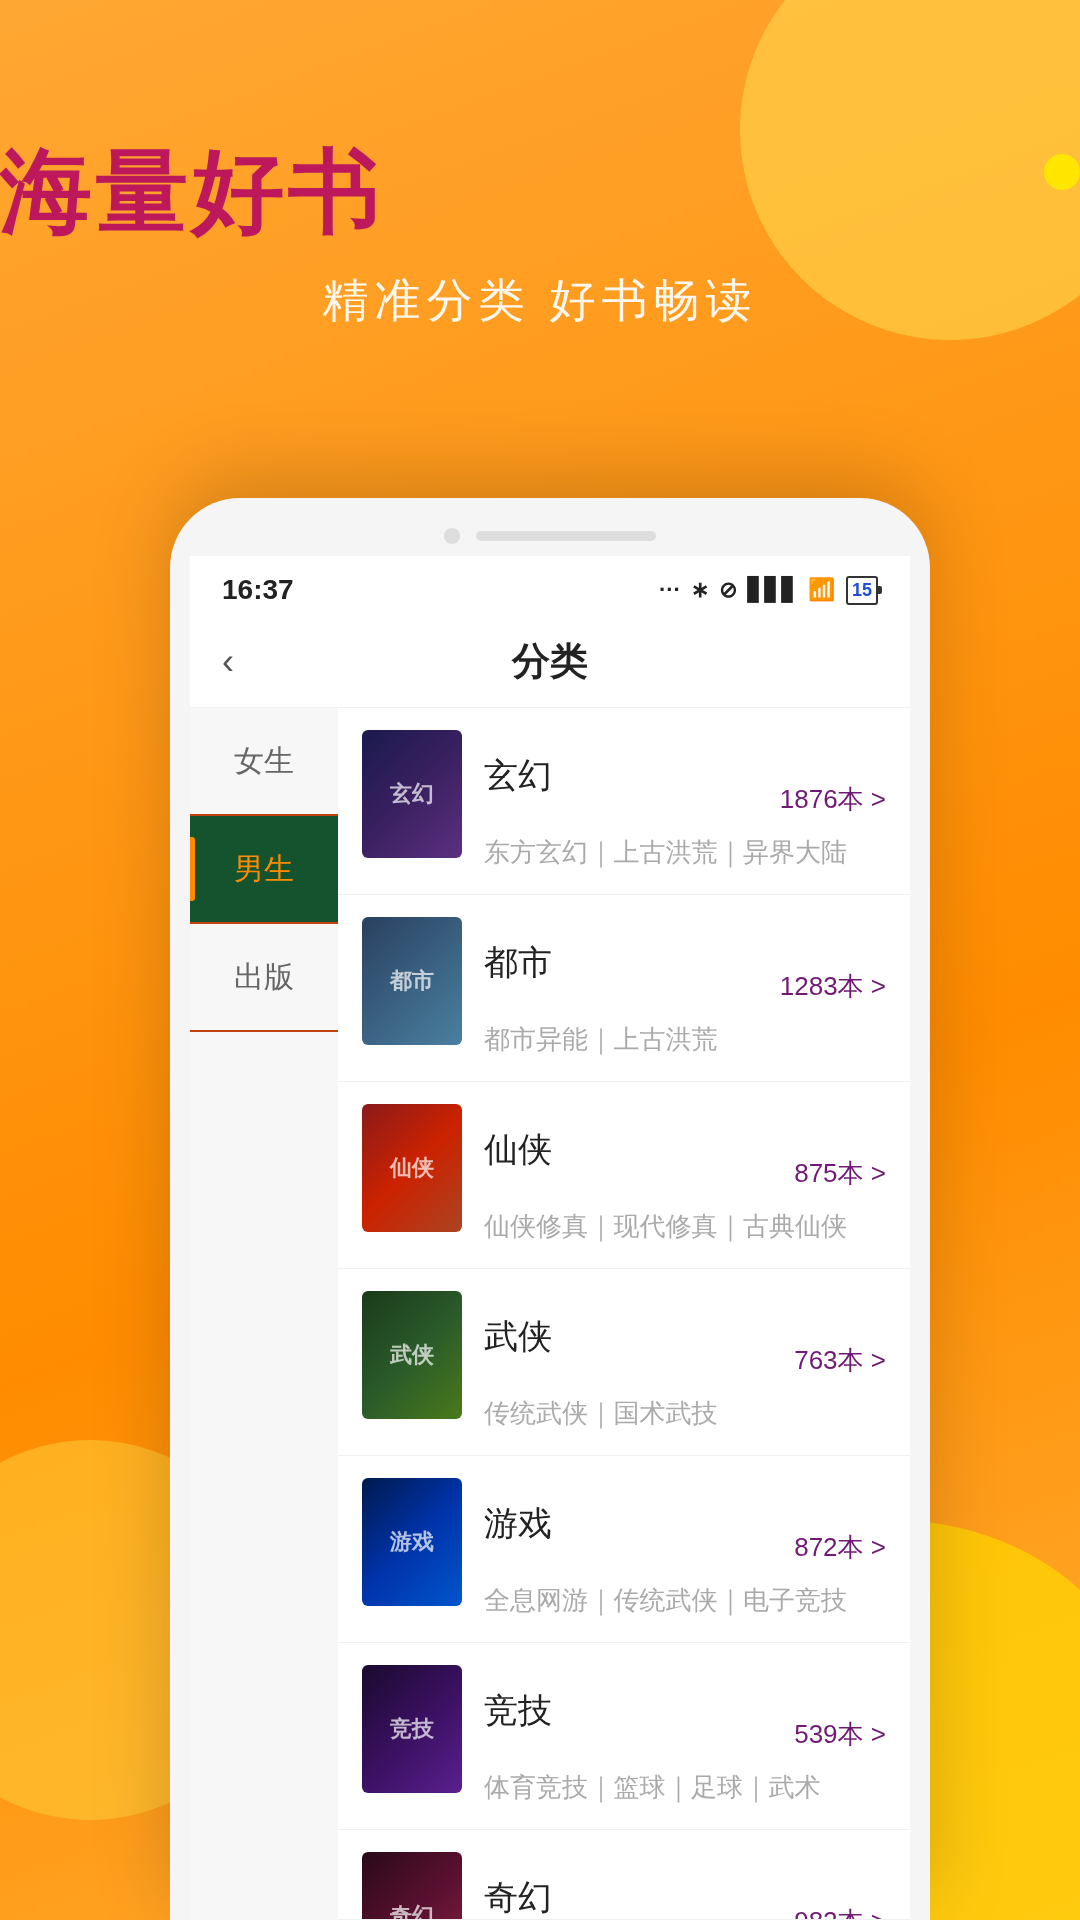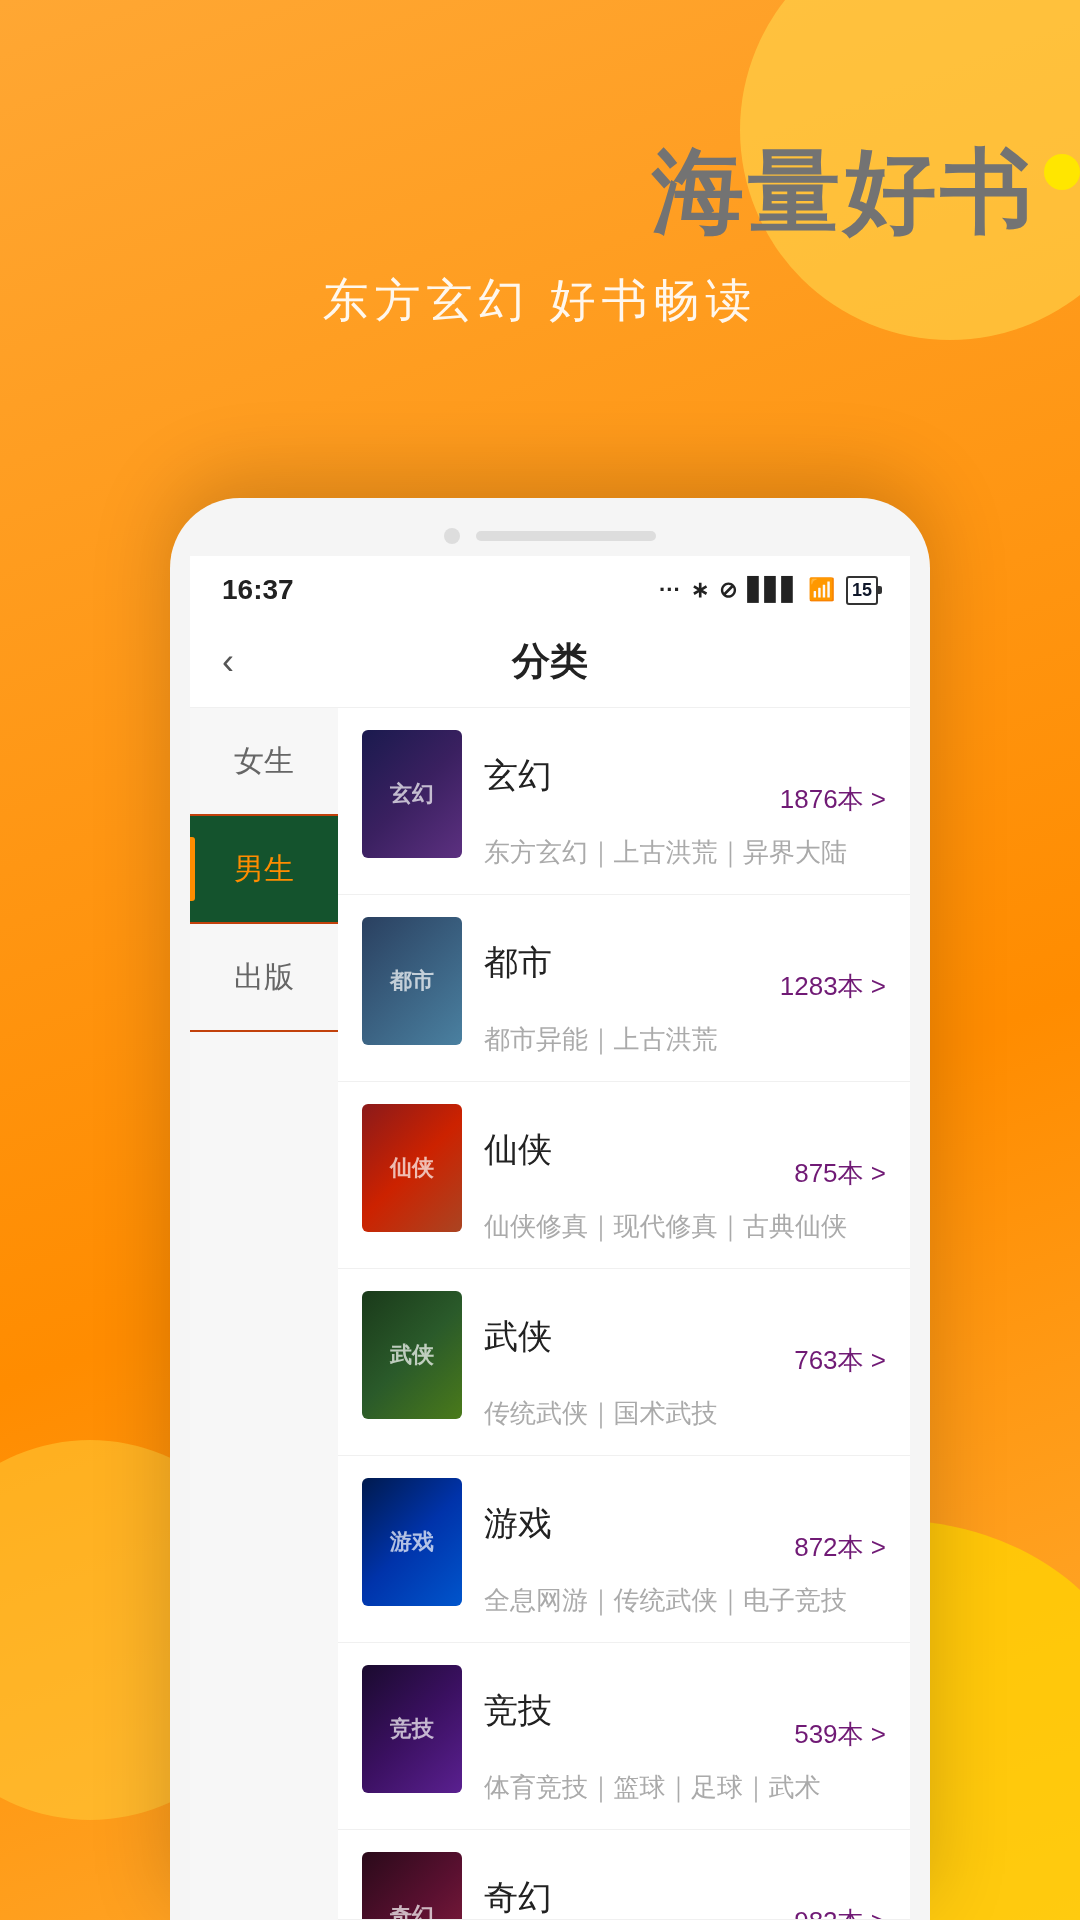--- a/index.html
+++ b/index.html
@@ -45,25 +45,25 @@
     
     .header-section {
       position: relative;
       z-index: 10;
       text-align: center;
       padding-top: 130px;
     }
     .header-title {
       font-size: 92px;
       font-weight: 800;
-      color: #737373;
+      color: #be185d;
       letter-spacing: 4px;
       display: flex;
       align-items: center;
-      justify-content: flex-end;
+      justify-content: space-between;
       gap: 0;
     }
     .header-title-dot {
       width: 36px;
       height: 36px;
       background: #FFE600;
       border-radius: 50%;
       display: inline-block;
       margin-left: 8px;
       margin-bottom: 40px;
@@ -273,21 +273,21 @@
 
     
     .battery-icon {
       display: inline-flex;
       align-items: center;
       border: 2px solid #333;
       border-radius: 3px;
       padding: 2px 4px;
       font-size: 18px;
       font-weight: 700;
-      color: #0f172a;
+      color: #1d4ed8;
       position: relative;
     }
     .battery-icon::after {
       content: '';
       position: absolute;
       right: -6px;
       top: 50%;
       transform: translateY(-50%);
       width: 4px;
       height: 8px;
@@ -300,21 +300,21 @@
 
 <div class="bg-blob-top-right"></div>
 <div class="bg-blob-bottom-left"></div>
 <div class="bg-blob-bottom-right"></div>
 
 <div class="header-section">
   <div class="header-title">
     <span>海量好书</span>
     <span class="header-title-dot"></span>
   </div>
-  <div class="header-subtitle">东方玄幻 好书畅读</div>
+  <div class="header-subtitle">精准分类 好书畅读</div>
 </div>
 
 <div class="phone-wrapper">
   <div class="phone-outer">
 
     <div class="phone-notch-area">
       <div class="phone-notch-dot"></div>
       <div class="phone-notch-bar"></div>
     </div>
 

